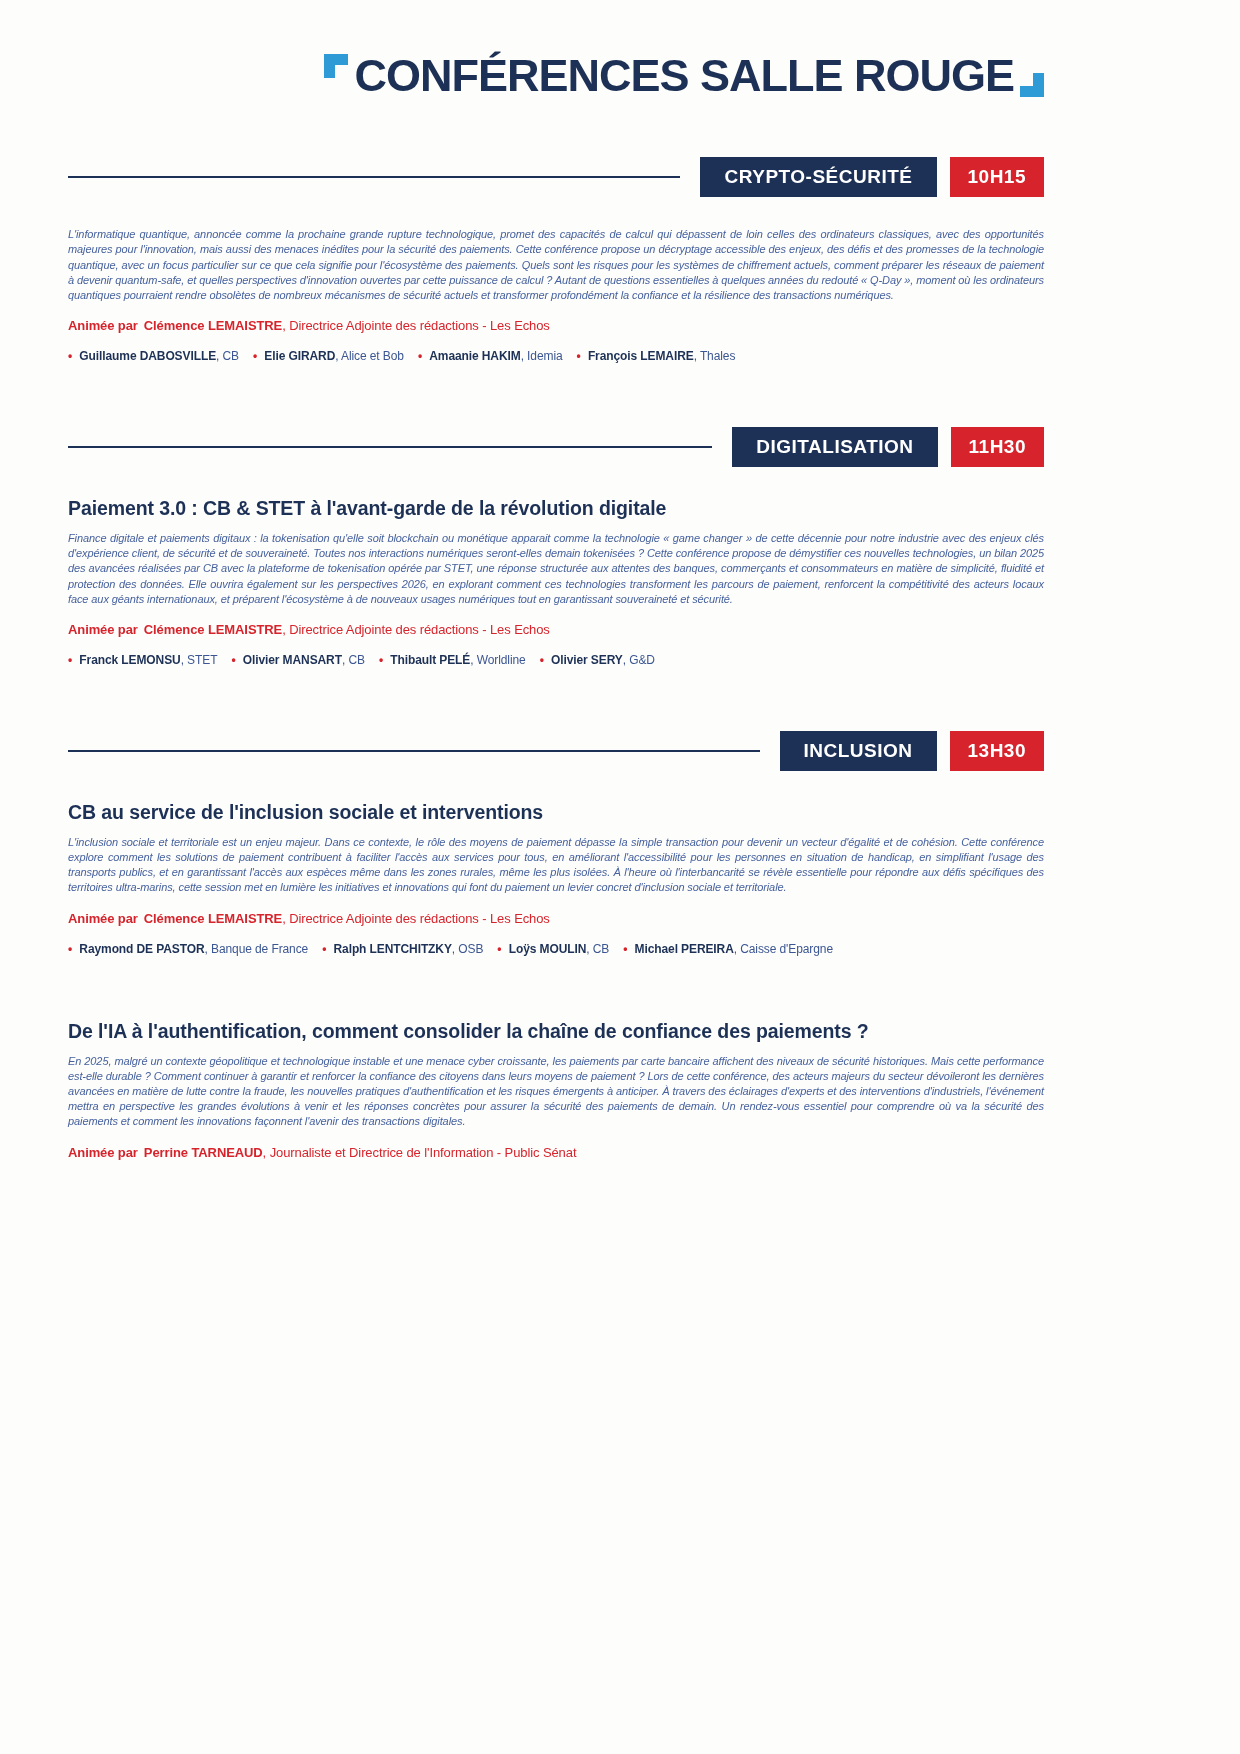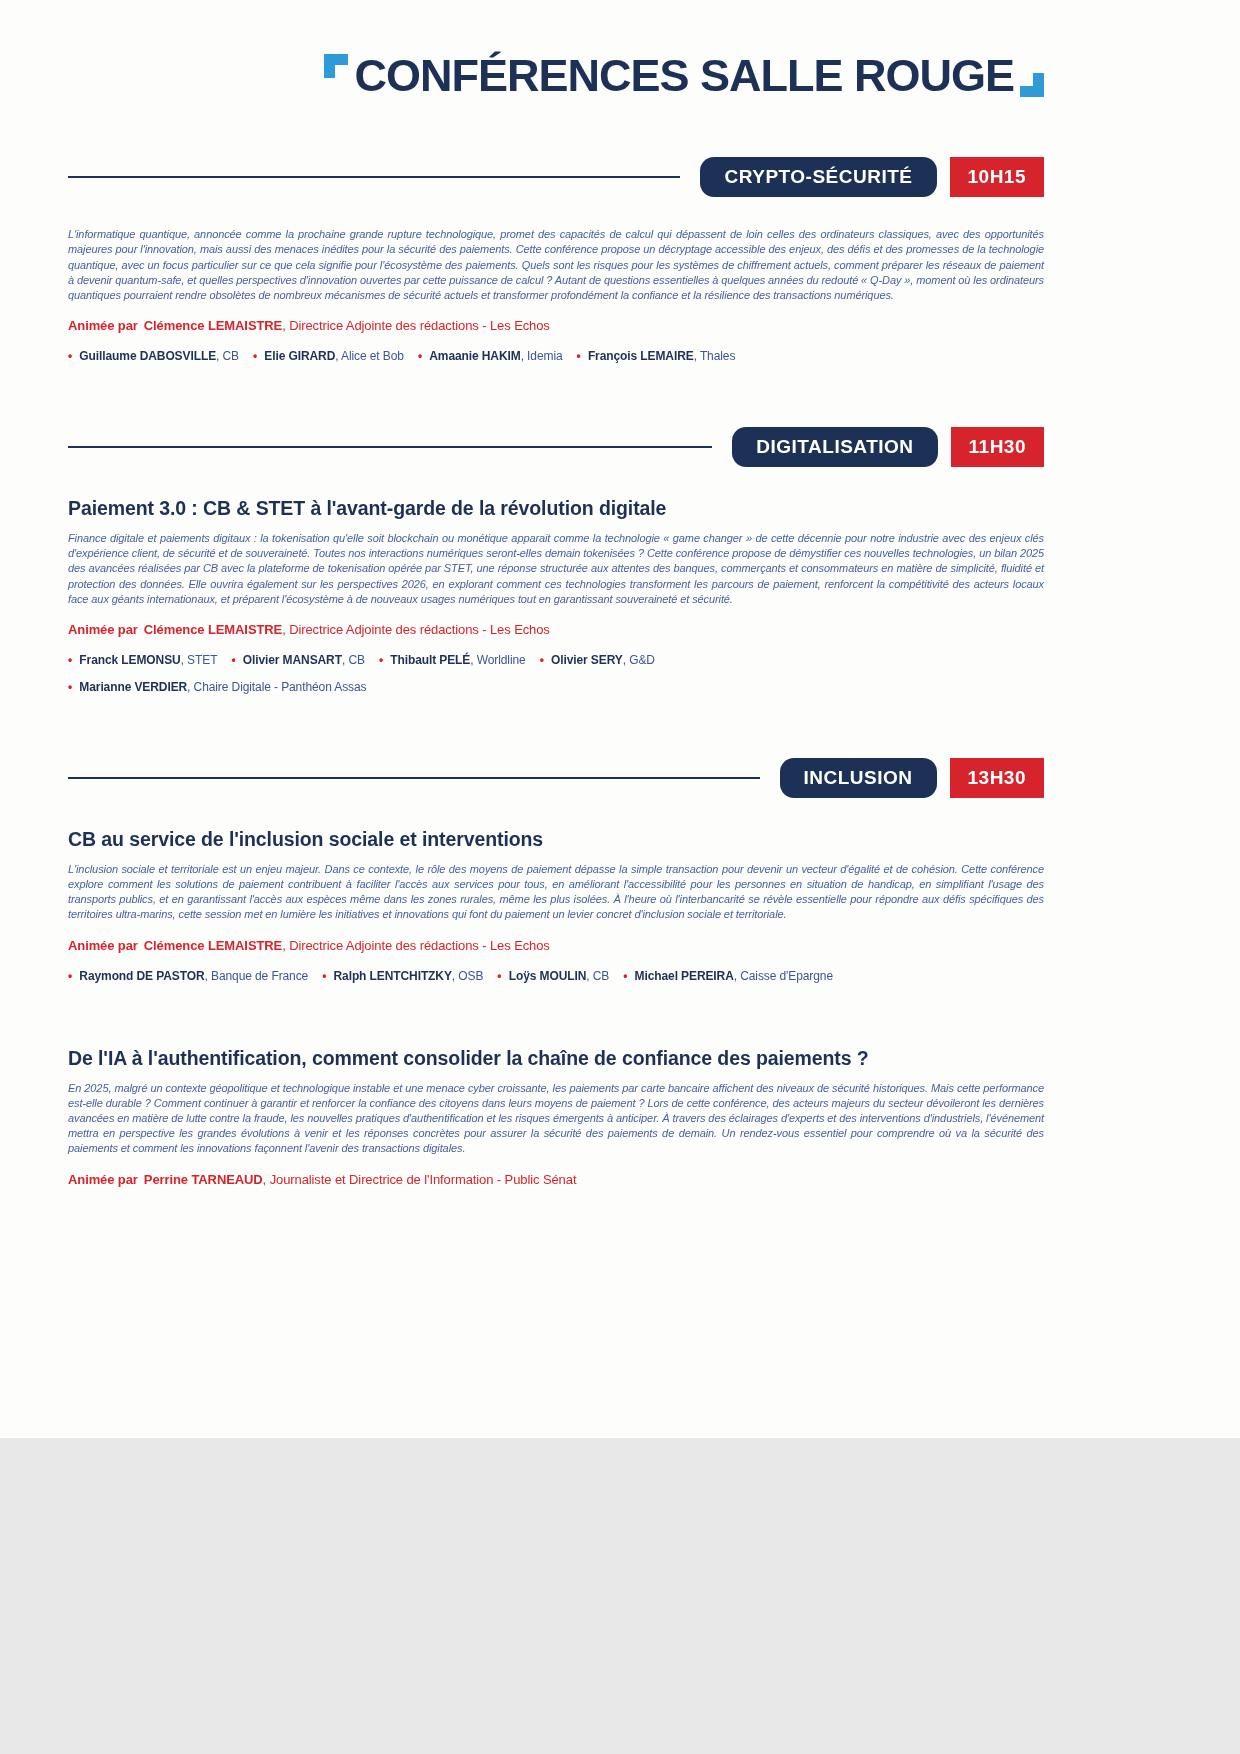--- a/index.html
+++ b/index.html
@@ -7,41 +7,41 @@
     --red:#d7242c;
     --sky:#2e9bd6;
     --body:#46619e;
     --org:#3b5692;
     --bg:#fdfdfb;
   }
   *{margin:0;padding:0;box-sizing:border-box;}
   html,body{background:#e8e8e8;}
   body{font-family:"Liberation Sans", sans-serif;}
   .page{
-    width:1240px;height:1438px;background:var(--bg);
+    width:1240px;height:1754px;background:var(--bg);
     margin:0 auto;position:relative;overflow:hidden;
     padding:52px 196px 40px 68px;
   }
   
   .page-header{display:flex;justify-content:flex-end;margin-bottom:58px;}
   .title-wrap{display:flex;align-items:stretch;gap:6px;}
   .corner{display:block;width:24px;height:24px;}
   .corner.tl{border-top:11px solid var(--sky);border-left:11px solid var(--sky);align-self:flex-start;margin-top:2px;}
   .corner.br{border-bottom:11px solid var(--sky);border-right:11px solid var(--sky);align-self:flex-end;margin-bottom:2px;}
   h1{
     color:var(--navy);font-size:45px;font-weight:bold;
     letter-spacing:-1px;line-height:1.05;white-space:nowrap;
   }
   
   .session{margin-bottom:62px;}
   .session-header{display:flex;align-items:center;margin-bottom:30px;}
   .rule{flex:1;height:2px;background:var(--navy);margin-right:20px;}
   .badge-cat{
     background:var(--navy);color:#fff;font-weight:bold;font-size:19px;
-    letter-spacing:.5px;padding:9px 24px;white-space:nowrap;border-radius:14px;
+    letter-spacing:.5px;padding:9px 24px;white-space:nowrap;
   }
   .badge-time{
     background:var(--red);color:#fff;font-weight:bold;font-size:19px;
     letter-spacing:.5px;padding:9px 18px;margin-left:13px;white-space:nowrap;
     min-width:90px;text-align:center;
   }
   .session-title{
     color:var(--navy);font-size:19.5px;font-weight:bold;margin-bottom:11px;
     letter-spacing:-0.1px;
   }
@@ -89,21 +89,20 @@
     <div class="session-header">
       <div class="rule"></div>
       <div class="badge-cat">DIGITALISATION</div>
       <div class="badge-time">11H30</div>
     </div>
     <h2 class="session-title">Paiement 3.0 : CB &amp; STET à l'avant-garde de la révolution digitale</h2>
     <p class="session-desc">Finance digitale et paiements digitaux : la tokenisation qu'elle soit blockchain ou monétique apparait comme la technologie « game changer » de cette décennie pour notre industrie avec des enjeux clés d'expérience client, de sécurité et de souveraineté. Toutes nos interactions numériques seront-elles demain tokenisées ? Cette conférence propose de démystifier ces nouvelles technologies, un bilan 2025 des avancées réalisées par CB avec la plateforme de tokenisation opérée par STET, une réponse structurée aux attentes des banques, commerçants et consommateurs en matière de simplicité, fluidité et protection des données. Elle ouvrira également sur les perspectives 2026, en explorant comment ces technologies transforment les parcours de paiement, renforcent la compétitivité des acteurs locaux face aux géants internationaux, et préparent l'écosystème à de nouveaux usages numériques tout en garantissant souveraineté et sécurité.</p>
     <p class="moderator"><span class="mod-prefix">Animée par</span><span class="mod-name">Clémence LEMAISTRE</span><span class="mod-role">, Directrice Adjointe des rédactions - Les Echos</span></p>
     <div class="speakers">
       <p class="speaker-line"><span class="spk"><span class="bullet">•</span>&nbsp;<b>Franck LEMONSU</b><span class="org">, STET</span></span><span class="spk"><span class="bullet">•</span>&nbsp;<b>Olivier MANSART</b><span class="org">, CB</span></span><span class="spk"><span class="bullet">•</span>&nbsp;<b>Thibault PELÉ</b><span class="org">, Worldline</span></span><span class="spk"><span class="bullet">•</span>&nbsp;<b>Olivier SERY</b><span class="org">, G&amp;D</span></span></p>
-      <p class="speaker-line"><span class="spk"><span class="bullet">•</span>&nbsp;<b>Marianne VERDIER</b><span class="org">, Chaire Digitale - Panthéon Assas</span></span></p>
     </div>
   </section>
 
   <section class="session">
     <div class="session-header">
       <div class="rule"></div>
       <div class="badge-cat">INCLUSION</div>
       <div class="badge-time">13H30</div>
     </div>
     <h2 class="session-title">CB au service de l'inclusion sociale et interventions</h2>

